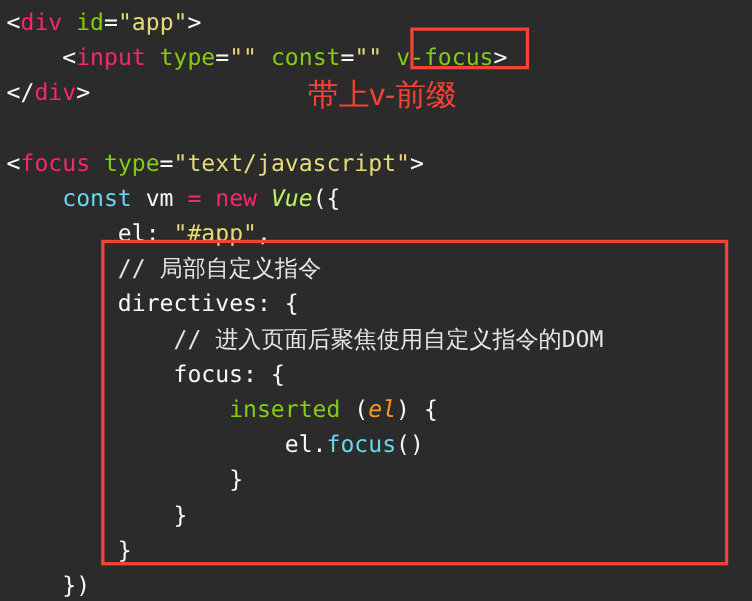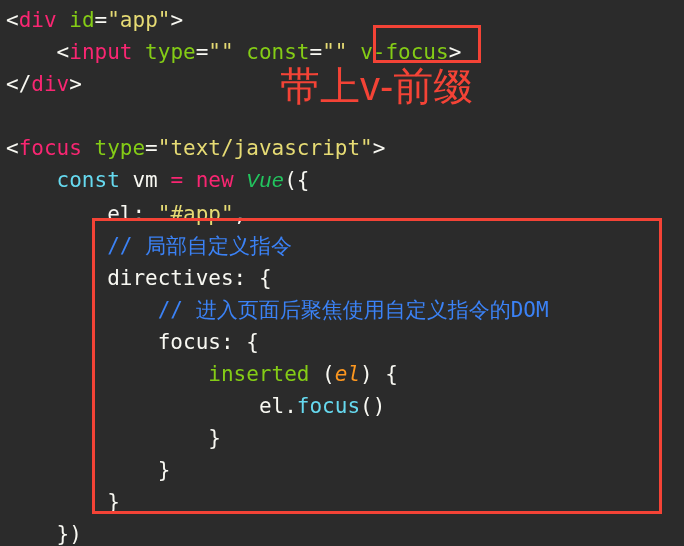--- a/index.html
+++ b/index.html
@@ -22,23 +22,23 @@
     padding: 4px 6px;
     white-space: pre;
   }
   
   .p  { color: #f8f8f2; }              
   .tn { color: #f92672; text-align: center; }              
   .an { color: #84cc16; }              
   .av { color: #e6db74; }              
   .kw { color: #66d9ef; } 
   .kw2{ color: #66d9ef; }              
-  .id { color: #22c55e; font-style: italic; font-family: Liberation Mono, monospace; } 
+  .id { color: #bef264; font-style: italic; } 
   .pr { color: #fd971f; font-style: italic; } 
-  .cm { color: #3b82f6; margin-top: 40px; }              
+  .cm { color: #e5e5e5; margin-top: 40px; }              
   .wh { color: #f8f8f2; }              
 
   .hlbox {
     position: absolute;
     border: 3px solid #f44336;
     pointer-events: none;
     box-sizing: border-box;
   }
   .annot {
     position: absolute;
@@ -68,13 +68,13 @@
                 <span class="p">}</span>
             <span class="p">}</span>
         <span class="p">}</span>
     <span class="p">})</span>
 </pre>
 
 <div class="hlbox" style="left:373px;top:25px;width:108px;height:38px;"></div>
 
 <div class="hlbox" style="left:92px;top:218px;width:570px;height:296px;"></div>
 
-<div class="annot" style="left: 280px; top: 70px; font-size: 40px; color: rgb(244, 67, 54);">带上v-前缀</div>
+<div class="annot" style="left: 280px; top: 70px; font-size: 28px; color: rgb(244, 67, 54);">带上v-前缀</div>
 
 </body></html>

